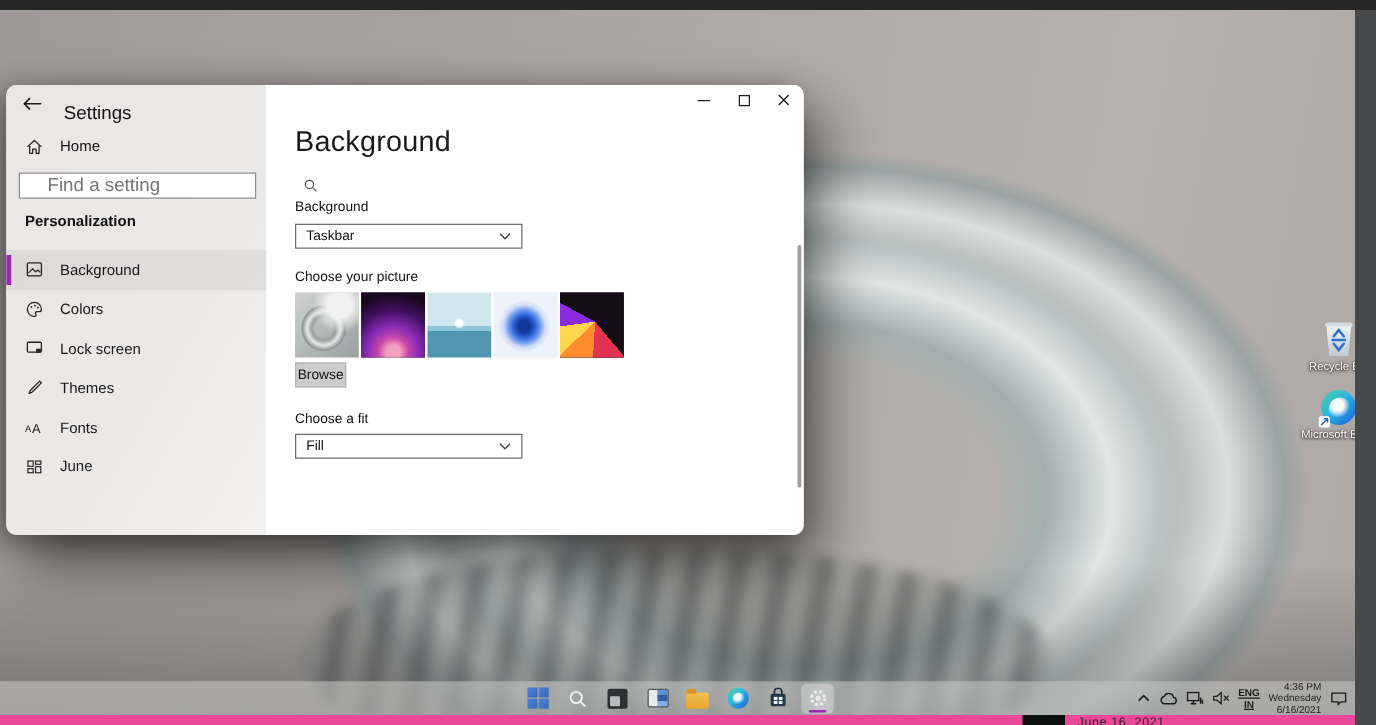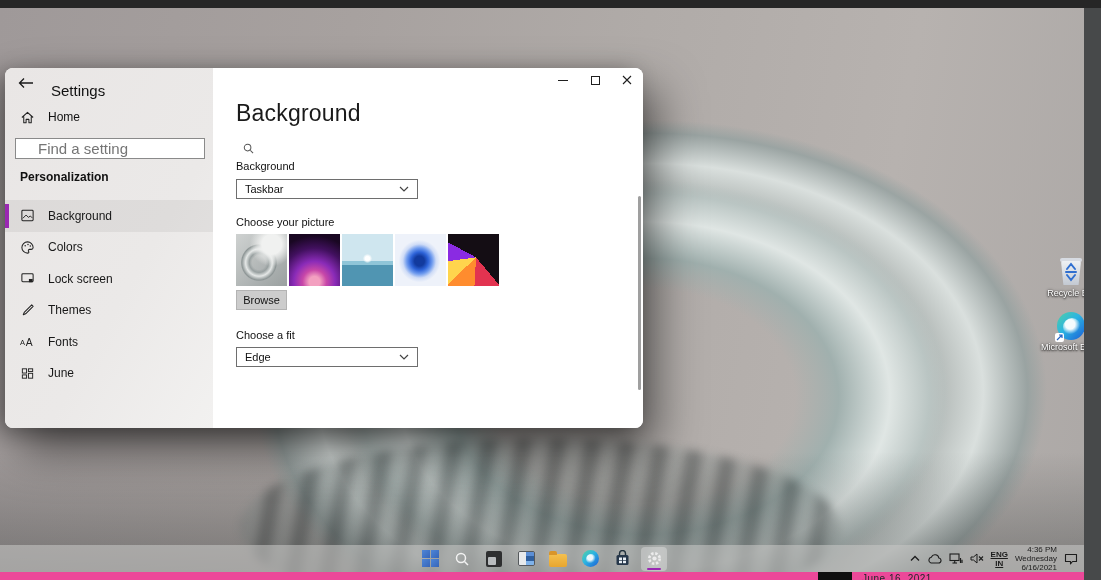--- a/index.html
+++ b/index.html
@@ -121,21 +121,21 @@
   .thumb-beach { background:linear-gradient(#cfe6ef 0 52%, #8fc5d8 52% 60%, #5095b2 60% 100%); }
   .thumb-beach::after { content:""; position:absolute; left:21px; top:20px; width:9px; height:9px; border-radius:50%;
       background:radial-gradient(circle,#ffffff 0 35%, rgba(255,255,255,.4) 60%, rgba(255,255,255,0) 75%); }
   .thumb-bloom { background:
       radial-gradient(closest-side at 48% 52%, #123a9e 0 20%, #2d63d8 36%, #6f9bee 52%, #cfdcf6 68%, #eef2fa 85%),
       #e9eef7; }
   .thumb-ribbons { background:
       conic-gradient(from 140deg at 55% 45%, #e23350 0 12%, #ff8c2e 12% 24%, #ffd54d 24% 34%, #8a2be2 34% 44%, rgba(0,0,0,0) 44%),
       radial-gradient(circle at 55% 45%, rgba(0,0,0,0) 0 10%, #140d14 55%),
       #140d14; }
-  .browse-btn { position:absolute; left:23px; top:222px; width:51px; height:20px; background:#cccccc; border:1px solid #b3b3b3;
+  .browse-btn { position:absolute; left:23px; top:222px; width:41px; height:20px; background:#cccccc; border:1px solid #b3b3b3;
     font-size:11px; color:#111; display:flex; align-items:center; justify-content:center; font-family:"Liberation Sans", sans-serif; }
   .scrollbar { position:absolute; right:2px; top:128px; width:3px; height:194px; background:#9f9f9f; border-radius:2px; }
 </style>
 </head>
 <body>
 
 <div class="screen">
 
   <div class="desktop">
     <div class="wp-base"></div>
@@ -183,21 +183,21 @@
         <div class="thumbs">
           <div class="thumb thumb-gray"></div>
           <div class="thumb thumb-purple"></div>
           <div class="thumb thumb-beach"></div>
           <div class="thumb thumb-bloom"></div>
           <div class="thumb thumb-ribbons"></div>
         </div>
         <button class="browse-btn">Browse</button>
         <div class="field-label" style="top:261px">Choose a fit</div>
         <div class="select" style="top:279px">
-          <span>Edge</span>
+          <span>Fill</span>
           <svg width="10" height="6" viewBox="0 0 10 6">
               <path d="M1 1 L5 5 L9 1" stroke="#444" stroke-width="1.2" fill="none"></path>
             </svg>
         </div>
         <div class="scrollbar"></div>
       </div>
 
       <div class="win-titlebar">
         <div class="back-btn">
           <svg width="16" height="12" viewBox="0 0 16 12">

